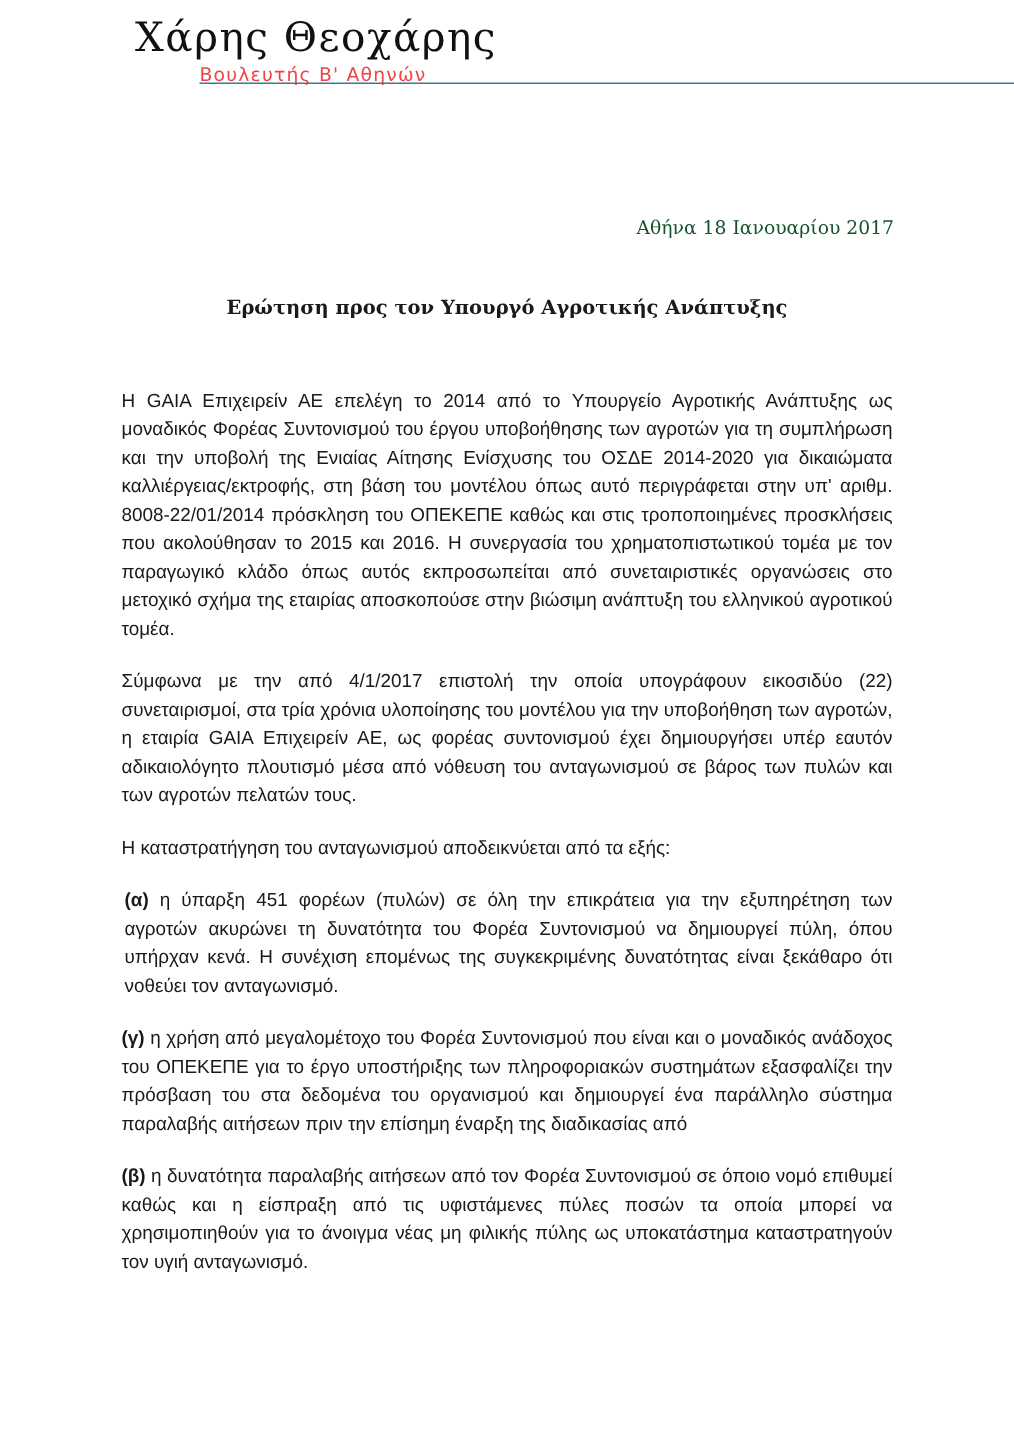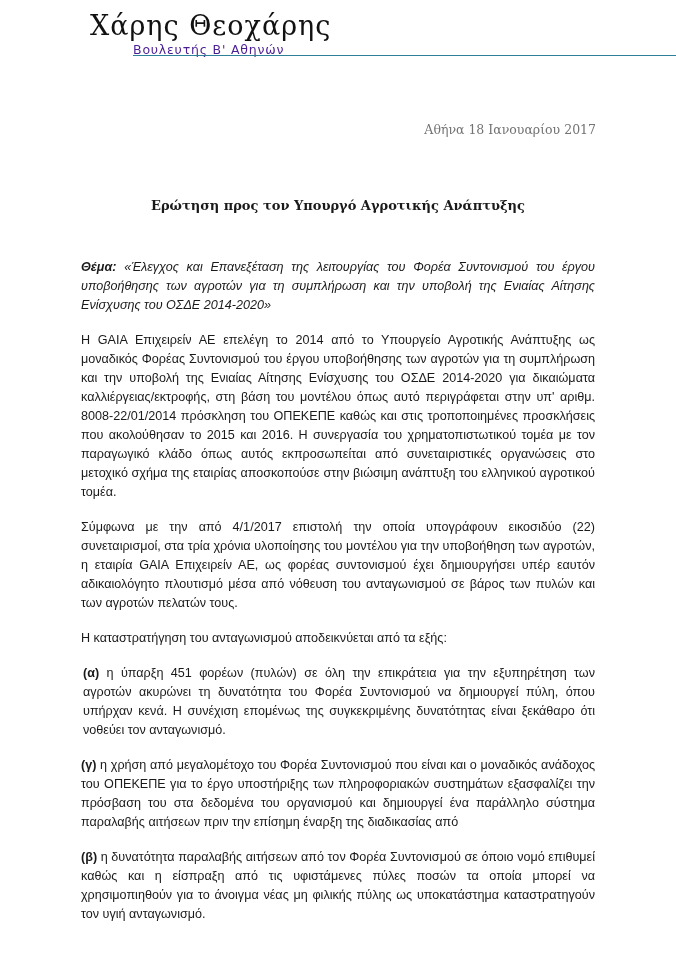--- a/index.html
+++ b/index.html
@@ -1,21 +1,21 @@
 <!DOCTYPE html>
 <html><head>
 <meta charset="utf-8">
 <style>
   html, body { margin: 0; padding: 0; background: #ffffff; }
   body { width: 676px; height: 955px; position: relative; overflow: hidden; font-family: "DejaVu Sans", sans-serif; color: #1a1a1a; }
   .letterhead { position: absolute; left: 90px; top: 10px; }
   .lh-name { font-family: "DejaVu Serif", serif; font-size: 27px; letter-spacing: 1px; color: #111; line-height: 32px; white-space: nowrap; }
-  .lh-title { position: absolute; left: 43px; top: 32px; font-family: "DejaVu Sans", sans-serif; font-size: 12.5px; letter-spacing: 0.8px; color: #4c1d95; white-space: nowrap; }
+  .lh-title { position: absolute; left: 43px; top: 32px; font-family: "DejaVu Sans", sans-serif; font-size: 12.5px; letter-spacing: 0.8px; color: #ef4444; white-space: nowrap; }
   .lh-rule { position: absolute; left: 133px; top: 55px; width: 543px; height: 1px; background: #2e7f98; }
-  .date { position: absolute; right: 80px; top: 122px; font-family: "DejaVu Serif", serif; font-size: 12.5px; color: #737373; }
+  .date { position: absolute; right: 80px; top: 144px; font-family: "DejaVu Serif", serif; font-size: 12.5px; color: #14532d; }
   .heading { position: absolute; left: 0; width: 676px; top: 198px; text-align: center; font-family: "DejaVu Serif", serif; font-weight: bold; font-size: 13px; color: #1a1a1a; }
   .body { position: absolute; left: 81px; top: 258px; width: 514px; font-family: "Liberation Sans", sans-serif; font-size: 12.6px; line-height: 19px; color: #1a1a1a; }
   .body p { margin: 0 0 16px 0; text-align: justify; }
   .subject { font-style: italic; }
   .subject b { font-weight: bold; }
   .p-item b { font-weight: bold; }
 </style>
 </head>
 <body>
 
@@ -23,24 +23,20 @@
   <div class="lh-name">Χάρης Θεοχάρης</div>
   <div class="lh-title">Βουλευτής Β' Αθηνών</div>
 </div>
 <div class="lh-rule"></div>
 
 <div class="date">Αθήνα 18 Ιανουαρίου 2017</div>
 
 <div class="heading">Ερώτηση προς τον Υπουργό Αγροτικής Ανάπτυξης</div>
 
 <div class="body">
-  <p class="subject">
-    <b>Θέμα:</b>
-    <span>«Έλεγχος και Επανεξέταση  της λειτουργίας του Φορέα Συντονισμού του έργου υποβοήθησης των αγροτών για τη συμπλήρωση και την υποβολή της Ενιαίας Αίτησης Ενίσχυσης του ΟΣΔΕ 2014-2020»</span>
-  </p>
   <p>Η GAIA Επιχειρείν ΑΕ επελέγη το 2014 από το Υπουργείο Αγροτικής Ανάπτυξης ως μοναδικός Φορέας Συντονισμού του έργου υποβοήθησης των αγροτών για τη συμπλήρωση και την υποβολή της Ενιαίας Αίτησης Ενίσχυσης του ΟΣΔΕ 2014-2020 για δικαιώματα καλλιέργειας/εκτροφής,  στη βάση του μοντέλου όπως αυτό περιγράφεται στην υπ' αριθμ. 8008-22/01/2014 πρόσκληση του ΟΠΕΚΕΠΕ καθώς και στις τροποποιημένες προσκλήσεις που ακολούθησαν το 2015 και 2016. Η συνεργασία του χρηματοπιστωτικού τομέα με τον παραγωγικό κλάδο όπως αυτός εκπροσωπείται από συνεταιριστικές οργανώσεις στο μετοχικό σχήμα της εταιρίας αποσκοπούσε στην βιώσιμη ανάπτυξη του ελληνικού αγροτικού τομέα.</p>
   <p>Σύμφωνα με την από 4/1/2017 επιστολή την οποία υπογράφουν εικοσιδύο (22) συνεταιρισμοί, στα τρία χρόνια υλοποίησης του μοντέλου για την υποβοήθηση των αγροτών, η εταιρία GAIA Επιχειρείν ΑΕ, ως φορέας συντονισμού έχει δημιουργήσει υπέρ εαυτόν αδικαιολόγητο πλουτισμό μέσα από νόθευση του ανταγωνισμού σε βάρος των πυλών και των αγροτών πελατών τους.</p>
   <p>Η καταστρατήγηση του ανταγωνισμού αποδεικνύεται από τα εξής:</p>
   <p class="p-item" style="padding-left:2px;">
     <b>(α)</b><span> η ύπαρξη 451 φορέων (πυλών) σε όλη την επικράτεια για την εξυπηρέτηση των αγροτών ακυρώνει τη δυνατότητα του Φορέα Συντονισμού να δημιουργεί πύλη, όπου υπήρχαν κενά. Η συνέχιση επομένως της συγκεκριμένης δυνατότητας είναι ξεκάθαρο ότι νοθεύει τον ανταγωνισμό.</span>
   </p>
   <p class="p-item">
     <b>(γ)</b><span> η χρήση από μεγαλομέτοχο του Φορέα Συντονισμού που είναι και ο μοναδικός ανάδοχος του ΟΠΕΚΕΠΕ για το έργο υποστήριξης των πληροφοριακών συστημάτων εξασφαλίζει την πρόσβαση του στα δεδομένα του οργανισμού και δημιουργεί ένα παράλληλο σύστημα παραλαβής αιτήσεων πριν την επίσημη έναρξη της διαδικασίας από</span>
   </p>
   <p class="p-item">

